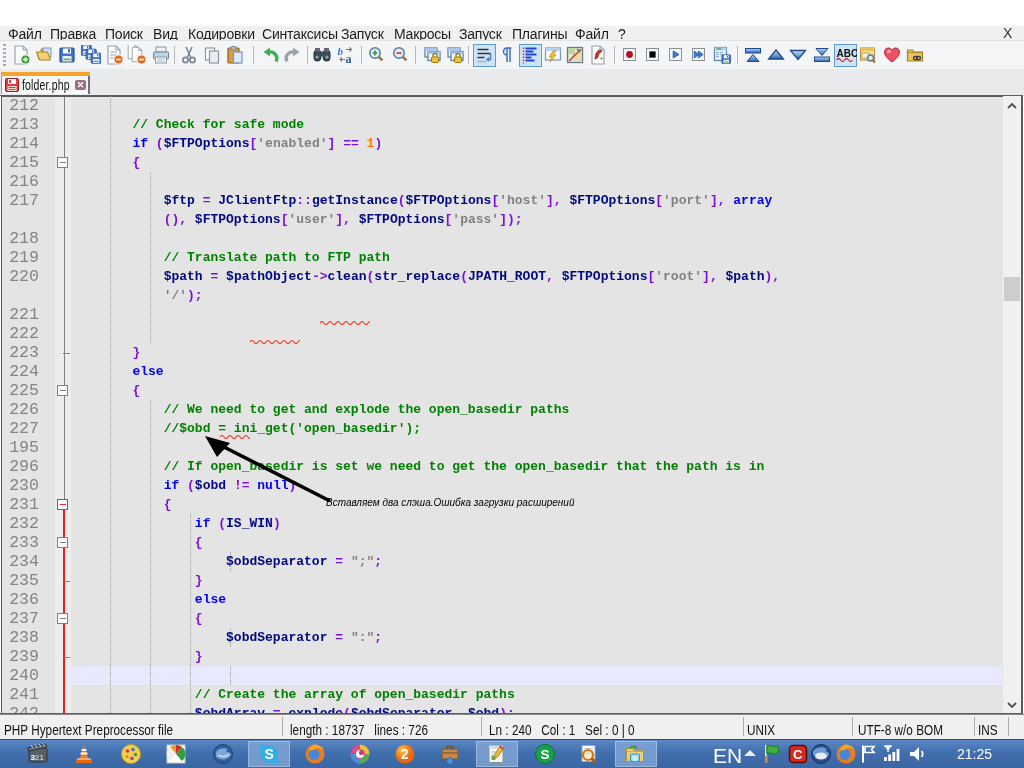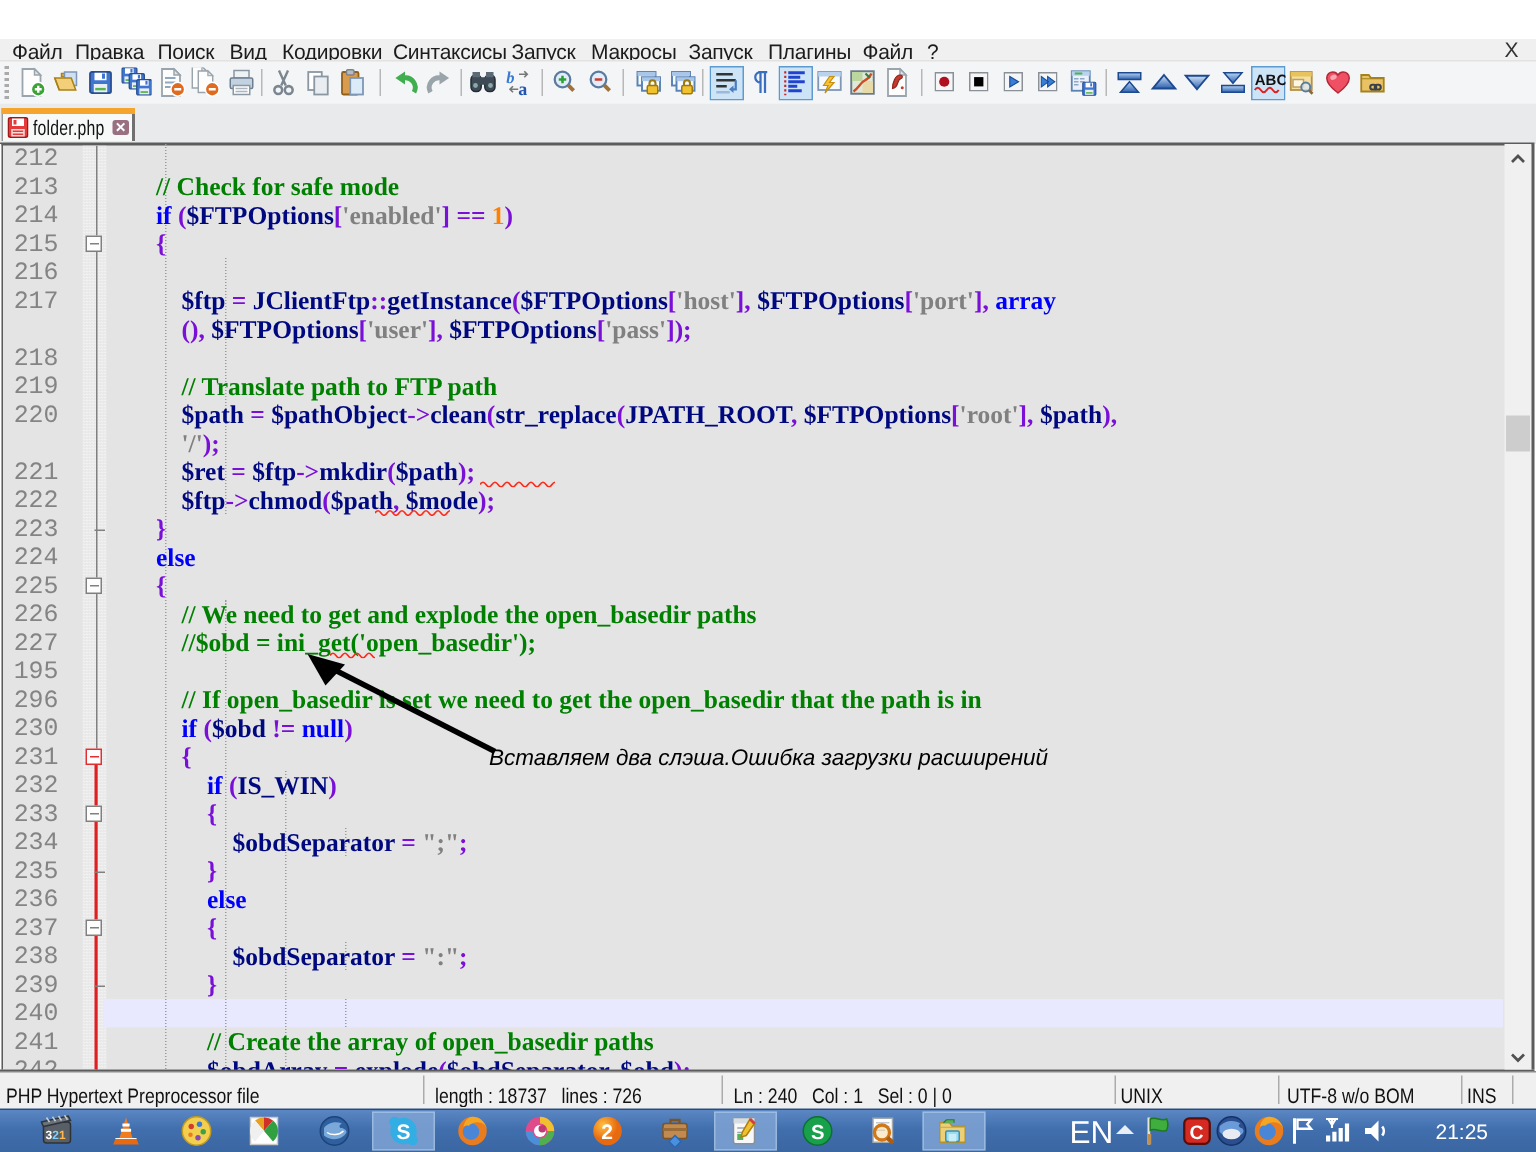--- a/index.html
+++ b/index.html
@@ -26,31 +26,31 @@
 #foldm {position:absolute;left:53px;top:0;width:16px;height:617px;background:repeating-conic-gradient(#f5f5f5 0% 25%, #e4e4e4 0% 50%) 0 0/2px 2px}
 #foldline {position:absolute;left:61.8px;top:0;width:1px;height:617px;background:#808080}
 #foldred {position:absolute;left:63px;top:505px;width:1.5px;height:208px;background:#e02020}
 .ln {position:absolute;left:0;width:39px;text-align:right;font-family:"Liberation Mono",monospace;font-size:16.6px;line-height:19px;color:#848484}
 .fb,.fbr {position:absolute;left:57px;width:11px;height:11px;background:#fdfdfd;border:1px solid #808080}
 .fb::after,.fbr::after {content:"";position:absolute;left:1.5px;top:3.8px;width:6px;height:1.4px;background:#808080}
 .fbr {border-color:#e03030} .fbr::after {background:#e03030}
 .fc {position:absolute;left:63px;width:7px;height:1px;background:#808080}
 .ig {position:absolute;width:1px;background:repeating-linear-gradient(#9a9a9a 0 1px, transparent 1px 2px)}
 #curline {position:absolute;left:69px;top:666px;width:933px;height:19px;background:#e8e8ff}
-.cl {position:absolute;left:70px;font-family:Liberation Serif, serif;font-size:17px;line-height:19px;font-weight:bold;color:#111;white-space:pre}
+.cl {position:absolute;left:70px;font-family:Liberation Mono, monospace;font-size:13px;line-height:19px;font-weight:bold;color:#111;white-space:pre}
 .cl i {font-style:normal}
 i.k {color:#0000f8} i.v {color:#000880} i.o {color:#7a10d8} i.s {color:#808080} i.n {color:#ff8000} i.c {color:#008000}
 .sq {position:absolute}
 
 #sbar {position:absolute;left:1003px;top:96px;width:18px;height:617px;background:#f0f0f0}
 #sthumb {position:absolute;left:1004px;top:277px;width:16px;height:24px;background:#cdcdcd}
 .chev {position:absolute;left:1006px;width:12px;height:12px}
 #redge {position:absolute;left:1021px;top:96px;width:1.5px;height:617px;background:#5c5c5c}
 
-#note {position:absolute;left:326px;top:497px;font-size:15px;font-style:italic;color:#000;white-space:pre}
+#note {position:absolute;left:326px;top:497px;font-size:10px;font-style:italic;color:#000;white-space:pre}
 
 #status {position:absolute;left:0;top:714px;width:1024px;height:25px;background:#f0f0f0;border-top:1.5px solid #8a8a8a}
 #status span {position:absolute;top:7px;font-size:14px;color:#111;white-space:pre;display:inline-block;transform:scaleX(0.84);transform-origin:0 0}
 .ssep {position:absolute;top:717px;width:1px;height:19px;background:#ababab}
 
 #taskbar {position:absolute;left:0;top:740px;width:1024px;height:28px;background:linear-gradient(#5b87c4,#416fad 45%,#3a66a2)}
 #tbtopline {position:absolute;left:0;top:739px;width:1024px;height:1px;background:#2a4a78}
 .tbi {position:absolute}
 .tbbox {position:absolute;top:741px;height:26px;background:#7fa3d4;border:1px solid #a8c6e8;opacity:0.85}
 #entxt {position:absolute;left:713px;top:744px;font-size:21px;color:#fff}
@@ -414,22 +414,20 @@
 <div class="cl" style="top:96px"></div>
 <div class="cl" style="top:115px">        <i class="c">// Check for safe mode</i></div>
 <div class="cl" style="top:134px">        <i class="k">if</i> <i class="o">(</i><i class="v">$FTPOptions</i><i class="o">[</i><i class="s">'enabled'</i><i class="o">]</i> <i class="o">==</i> <i class="n">1</i><i class="o">)</i></div>
 <div class="cl" style="top:153px">        <i class="o">{</i></div>
 <div class="cl" style="top:210px">            <i class="o">(),</i> <i class="v">$FTPOptions</i><i class="o">[</i><i class="s">'user'</i><i class="o">],</i> <i class="v">$FTPOptions</i><i class="o">[</i><i class="s">'pass'</i><i class="o">]);</i></div>
 <div class="cl" style="top:191px">            <i class="v">$ftp</i> <i class="o">=</i> <i class="v">JClientFtp</i><i class="o">::</i><i class="v">getInstance</i><i class="o">(</i><i class="v">$FTPOptions</i><i class="o">[</i><i class="s">'host'</i><i class="o">],</i> <i class="v">$FTPOptions</i><i class="o">[</i><i class="s">'port'</i><i class="o">],</i> <i class="k">array</i></div>
 <div class="cl" style="top:229px"></div>
 <div class="cl" style="top:248px">            <i class="c">// Translate path to FTP path</i></div>
 <div class="cl" style="top:267px">            <i class="v">$path</i> <i class="o">=</i> <i class="v">$pathObject</i><i class="o">-&gt;</i><i class="v">clean</i><i class="o">(</i><i class="v">str_replace</i><i class="o">(</i><i class="v">JPATH_ROOT</i><i class="o">,</i> <i class="v">$FTPOptions</i><i class="o">[</i><i class="s">'root'</i><i class="o">],</i> <i class="v">$path</i><i class="o">),</i></div>
 <div class="cl" style="top:286px">            <i class="s">'/'</i><i class="o">);</i></div>
-<div class="cl" style="top:305px">            <i class="v">$ret</i> <i class="o">=</i> <i class="v">$ftp</i><i class="o">-&gt;</i><i class="v">mkdir</i><i class="o">(</i><i class="v">$path</i><i class="o">);</i></div>
-<div class="cl" style="top:324px">            <i class="v">$ftp</i><i class="o">-&gt;</i><i class="v">chmod</i><i class="o">(</i><i class="v">$path</i><i class="o">,</i> <i class="v">$mode</i><i class="o">);</i></div>
 <div class="cl" style="top:343px">        <i class="o">}</i></div>
 <div class="cl" style="top:362px">        <i class="k">else</i></div>
 <div class="cl" style="top:381px">        <i class="o">{</i></div>
 <div class="cl" style="top:400px">            <i class="c">// We need to get and explode the open_basedir paths</i></div>
 <div class="cl" style="top:419px">            <i class="c">//$obd = ini_get('open_basedir');</i></div>
 <div class="cl" style="top:438px"></div>
 <div class="cl" style="top:457px">            <i class="c">// If open_basedir is set we need to get the open_basedir that the path is in</i></div>
 <div class="cl" style="top:476px">            <i class="k">if</i> <i class="o">(</i><i class="v">$obd</i> <i class="o">!=</i> <i class="k">null</i><i class="o">)</i></div>
 <div class="cl" style="top:495px">            <i class="o">{</i></div>
 <div class="cl" style="top:514px">                <i class="k">if</i> <i class="o">(</i><i class="v">IS_WIN</i><i class="o">)</i></div>

